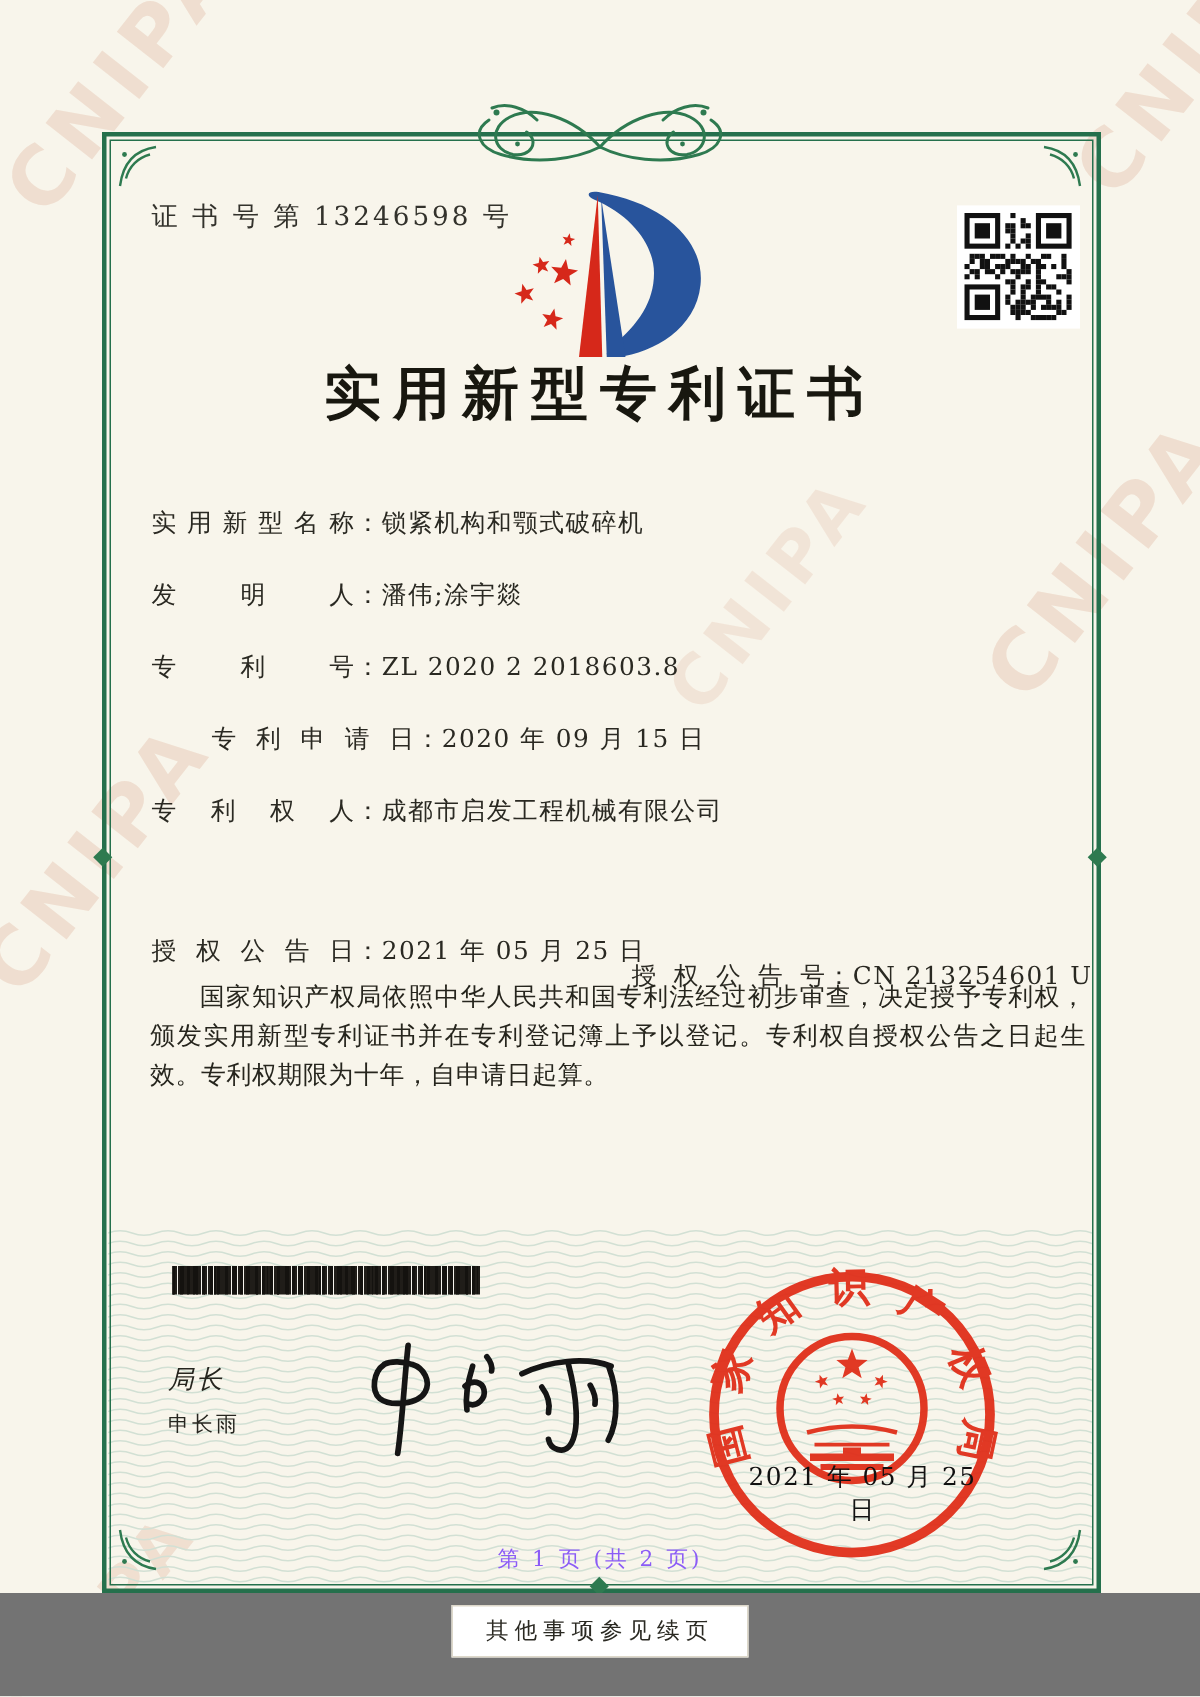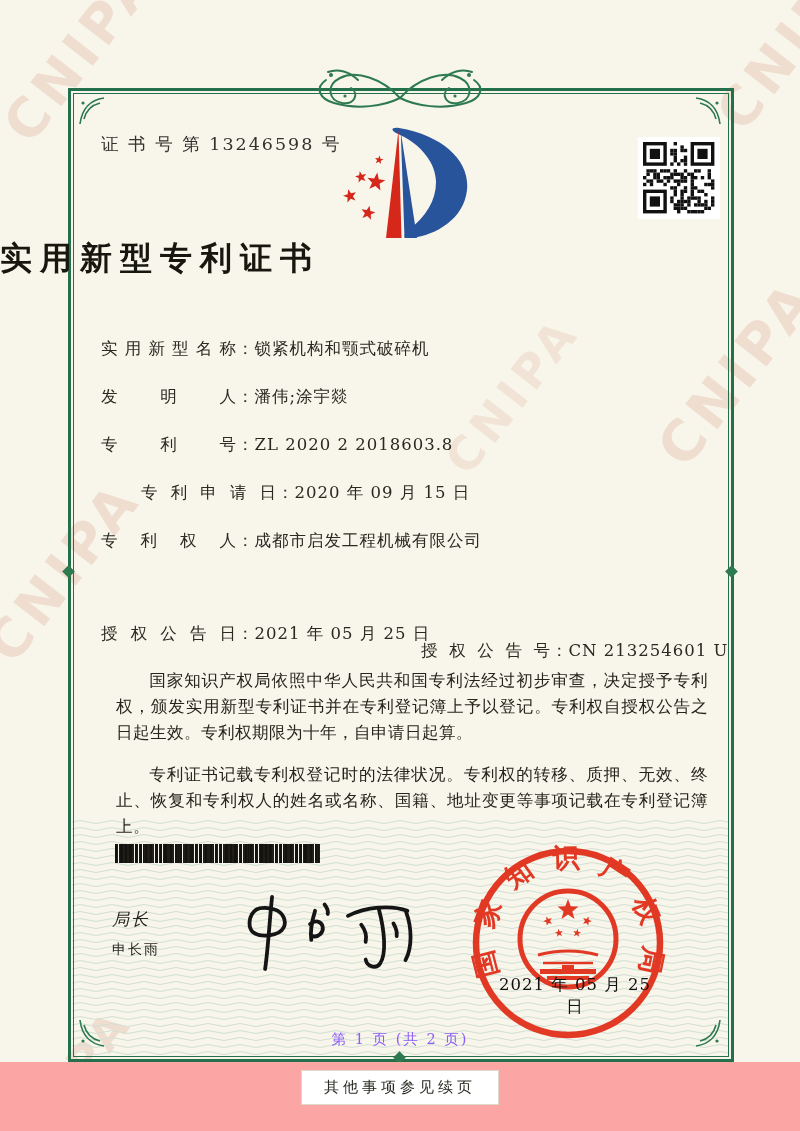--- a/index.html
+++ b/index.html
@@ -24,31 +24,31 @@
     position:absolute;left:2px;top:2px;right:2px;bottom:2px;
     border:1px solid #25704c;
   }
   .diamond{position:absolute;width:9px;height:9px;background:#2e7a50;transform:rotate(45deg);}
   .corner{position:absolute;width:30px;height:30px;}
   
   .cert-no{position:absolute;left:101px;top:132px;font-size:17.5px;letter-spacing:2px;color:#33322c;}
   .logo{position:absolute;left:330px;top:120px;}
   .qr{position:absolute;left:638px;top:137px;background:#fff;}
   .title{
-    position:absolute;left:0;top:237px;width:100%;
-    font-size:32px;font-weight:bold;letter-spacing:8px;color:#18170f;
+    position:absolute;left:0;top:237px;width:100%;text-align:center;
+    font-size:38px;font-weight:bold;letter-spacing:8px;color:#18170f;
   }
   
   .row{position:absolute;left:101px;width:640px;font-size:16.5px;letter-spacing:1px;color:#2a2922;white-space:nowrap;}
   .flabel{display:inline-block;width:136px;text-align:justify;text-align-last:justify;vertical-align:bottom;}
   .grant2{position:absolute;left:320px;top:0;}
   .grant2 .flabel{width:130px;margin-top:17px;}
   
   .paras{position:absolute;left:100px;top:652px;width:624px;font-size:16.6px;line-height:1.57;color:#26251d;text-align:justify;}
-  .paras p{margin:16px;text-indent:2em;letter-spacing:.4px;}
+  .paras p{margin:0;text-indent:2em;letter-spacing:.4px;}
   
   .band{position:absolute;left:72px;top:816px;pointer-events:none;}
   
   .barcode{
     position:absolute;left:115px;top:844px;width:205px;height:19px;
     background:
       repeating-linear-gradient(90deg,#14120f 0 2px,rgba(0,0,0,0) 2px 5px),
       repeating-linear-gradient(90deg,#14120f 0 1px,rgba(0,0,0,0) 1px 7px),
       repeating-linear-gradient(90deg,#201d19 0 3px,#f6f4ee 3px 4px);
   }
@@ -57,21 +57,21 @@
   .signer-name{position:absolute;left:112px;top:941px;font-size:14px;letter-spacing:2px;}
   .signature{position:absolute;left:212px;top:878px;}
   
   .seal{position:absolute;left:468px;top:843px;}
   .seal-date{
     position:absolute;left:490px;top:974px;width:170px;text-align:center;
     font-size:16.5px;letter-spacing:1px;color:#111;font-weight:500;
   }
   
   .page-info{position:absolute;left:0;top:1030px;width:100%;text-align:center;font-size:14.5px;letter-spacing:2px;color:#8b5cf6;}
-  .bottom-strip{position:absolute;left:0;top:1062px;width:800px;height:69px;background:#fca5a5;}
+  .bottom-strip{position:absolute;left:0;top:1062px;width:800px;height:69px;background:#737373;}
   .footer-box{
     position:absolute;left:50%;top:8px;transform:translateX(-50%);
     background:#ffffff;border:1px solid #ddd8ca;padding:7px 22px;
     font-size:15px;letter-spacing:4px;color:#2a2922;white-space:nowrap;
   }
   svg{display:block;}
 </style>
 </head>
 <body>
 
@@ -335,21 +335,20 @@
   </div>
   <div class="row" style="top:623px;">
     <span class="flabel">授权公告日</span><span>：</span><span>2021 年 05 月 25 日</span>
     <span class="grant2">
       <span class="flabel">授权公告号</span><span>：</span><span>CN 213254601 U</span>
     </span>
   </div>
 
   <div class="paras">
     <p>国家知识产权局依照中华人民共和国专利法经过初步审查，决定授予专利权，颁发实用新型专利证书并在专利登记簿上予以登记。专利权自授权公告之日起生效。专利权期限为十年，自申请日起算。</p>
-    <p>专利证书记载专利权登记时的法律状况。专利权的转移、质押、无效、终止、恢复和专利权人的姓名或名称、国籍、地址变更等事项记载在专利登记簿上。</p>
   </div>
 
   <div class="barcode"></div>
 
   <div class="signer-title">局长</div>
   <div class="signer-name">申长雨</div>
   <svg class="signature" width="215" height="108" viewBox="0 0 340 135">
     <g stroke="#151515" fill="none" stroke-width="6" stroke-linecap="round" stroke-linejoin="round">
       <path d="M95,12 C91,48 89,92 84,126"></path>
       <path d="M70,32 C58,40 56,60 65,68 C77,77 106,74 113,61 C119,50 112,36 99,32 C90,29 77,28 70,32"></path>

